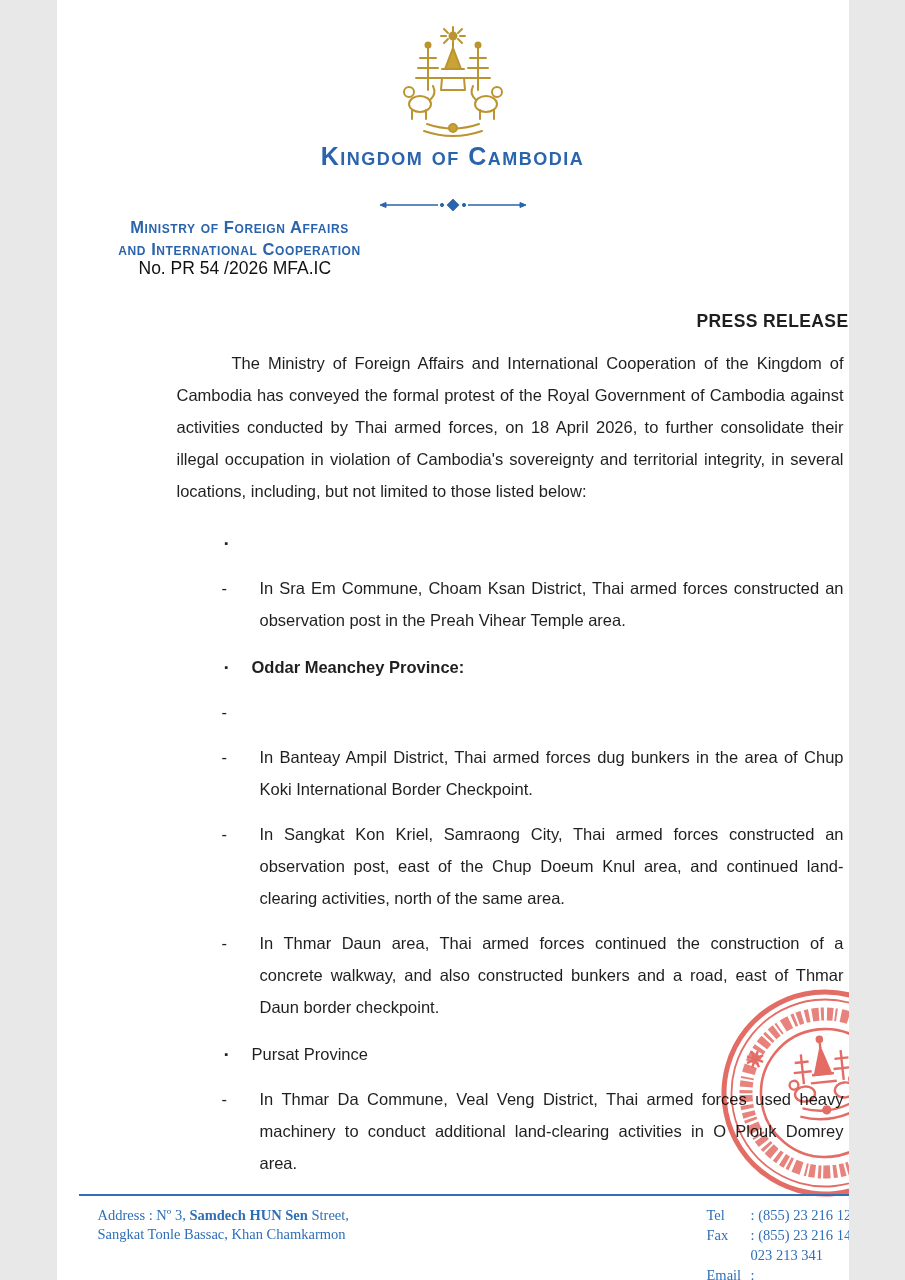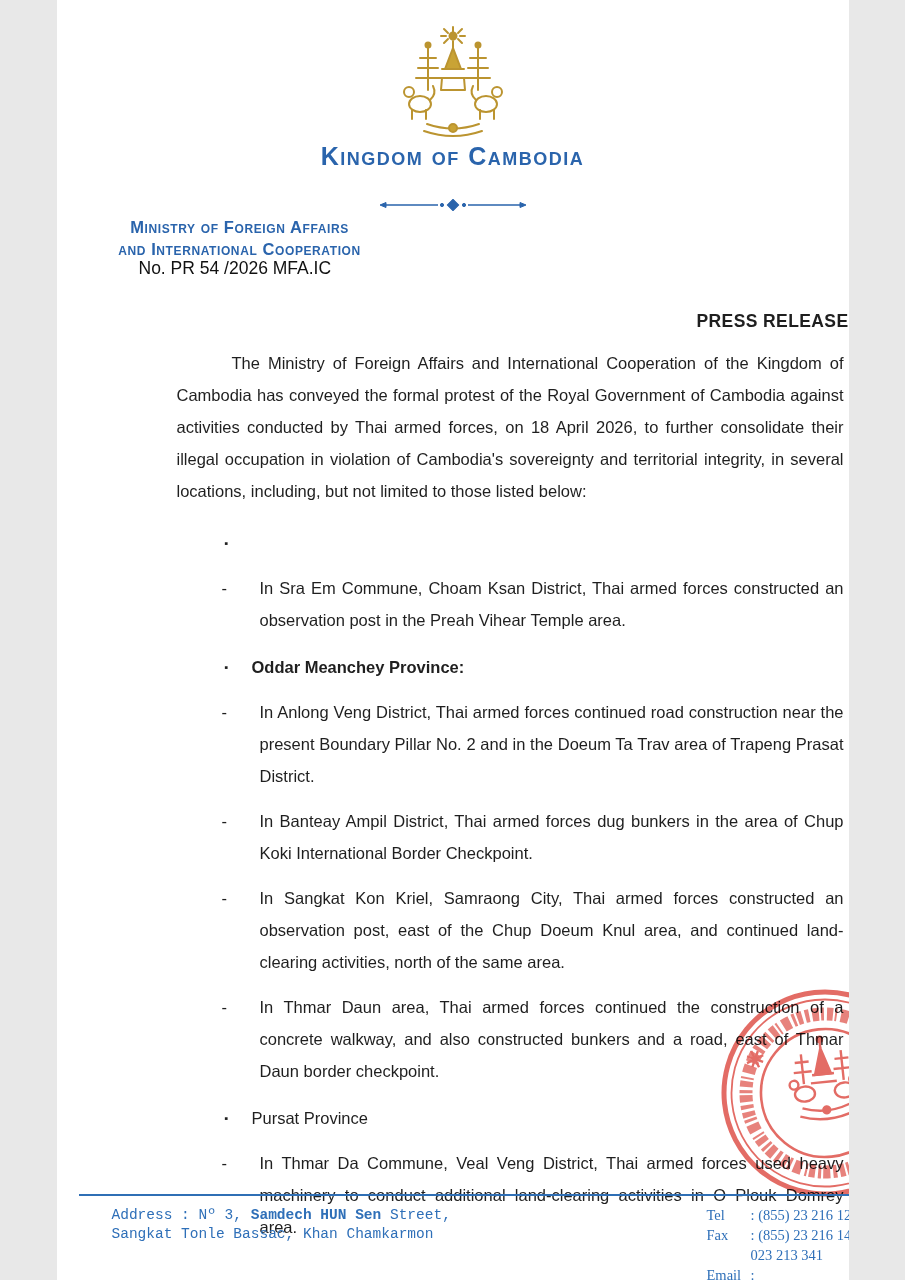--- a/index.html
+++ b/index.html
@@ -30,22 +30,22 @@
   .sec-h{display:flex;margin-top:15px;font-weight:bold;}
   .sec-h.plain{font-weight:normal;}
   .sec-h .b{width:27px;padding-left:48px;font-size:11px;flex:none;}
   .item{display:flex;margin-top:13px;}
   .item .d{width:38px;padding-left:45px;flex:none;}
   .item .t{flex:1;text-align:justify;}
 
   .seal{position:absolute;top:986px;left:661px;opacity:.82;mix-blend-mode:multiply;}
 
   .foot-rule{position:absolute;top:1194px;left:22px;width:862px;height:2px;background:#2f6fb5;}
-  .foot-left{position:absolute;top:1206px;left:55px;color:#2e6fb8;
-             font-family:Liberation Mono, monospace;font-size:14.5px;line-height:1.32;}
+  .foot-left{position:absolute;top:1206px;left:41px;color:#2e6fb8;
+             font-family:Liberation Serif, serif;font-size:14.5px;line-height:1.32;}
   .foot-right{position:absolute;top:1205px;left:650px;color:#2e6fb8;
               font-family:"Liberation Serif",serif;font-size:14.5px;line-height:1.38;}
   .foot-right .row{display:flex;}
   .foot-right .lbl{width:44px;flex:none;}
   .bold{font-weight:bold;}
 </style>
 </head>
 <body>
 
 <div class="page">
@@ -112,21 +112,20 @@
       </div>
     </div>
 
     <div class="sec">
       <div class="sec-h">
         <span class="b">▪</span>
         <span class="h">Oddar Meanchey Province:</span>
       </div>
       <div class="item">
         <span class="d">-</span>
-        <span class="t">In Anlong Veng District, Thai armed forces continued road construction near the present Boundary Pillar No. 2 and in the Doeum Ta Trav area of Trapeng Prasat District.</span>
       </div>
       <div class="item">
         <span class="d">-</span>
         <span class="t">In Banteay Ampil District, Thai armed forces dug bunkers in the area of Chup Koki International Border Checkpoint.</span>
       </div>
       <div class="item">
         <span class="d">-</span>
         <span class="t">In Sangkat Kon Kriel, Samraong City, Thai armed forces constructed an observation post, east of the Chup Doeum Knul area, and continued land-clearing activities, north of the same area.</span>
       </div>
       <div class="item">

